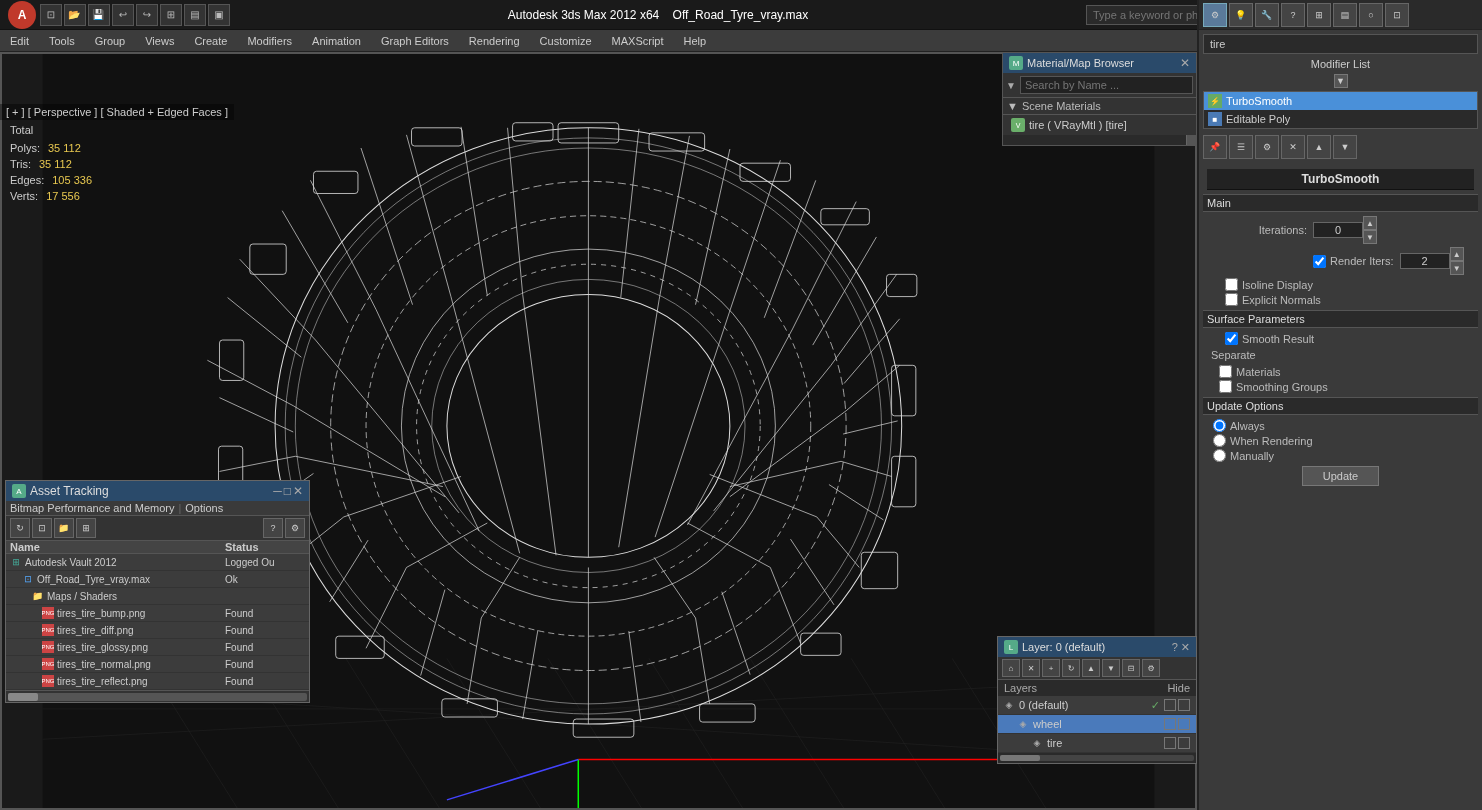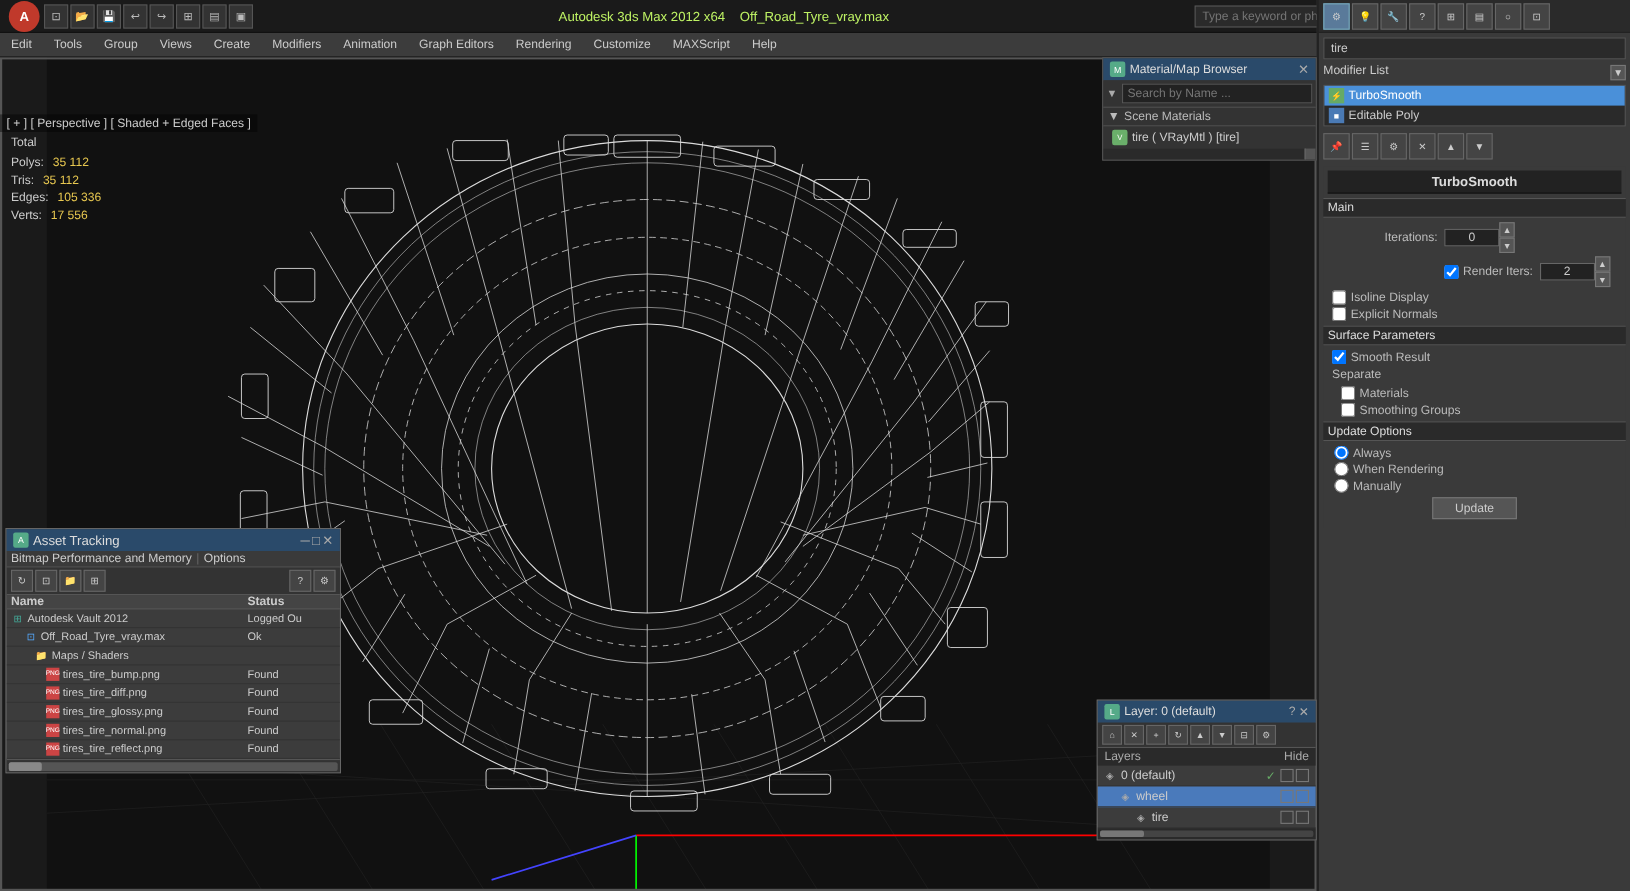--- a/index.html
+++ b/index.html
@@ -55,21 +55,21 @@
       color: #bbb;
       font-size: 10px;
       display: flex;
       align-items: center;
       justify-content: center;
       cursor: pointer;
     }
     #title-center {
       flex: 1;
       text-align: center;
-      color: #bef264;
+      color: #ffffff;
       font-size: 12px;
     }
     #title-right {
       display: flex;
       align-items: center;
       gap: 4px;
     }
     .search-box {
       background: #2a2a2a;
       border: 1px solid #555;
@@ -272,21 +272,21 @@
       align-items: center;
       justify-content: center;
       cursor: pointer;
     }
     .ts-checkbox {
       margin-right: 4px;
     }
     .checkbox-row {
       display: flex;
       align-items: flex-end;
-      margin: 2px 4px;
+      margin: 2px 18px;
     }
     .checkbox-row label {
       color: #bbb;
       font-size: 11px;
     }
     .section-header {
       background: #2a2a2a;
       padding: 2px 4px;
       margin: 4px -4px;
       color: #ddd;
@@ -817,21 +817,21 @@
     <div class="rp-tool-btn">▤</div>
     <div class="rp-tool-btn">○</div>
     <div class="rp-tool-btn">⊡</div>
   </div>
 
   <div id="modifier-area">
     
     <input class="search-input-rp" value="tire" style="">
 
     
-    <div style="display:flex; align-items:center; margin-bottom:3px;">
+    <div style="display:flex; align-items:center; margin-bottom:3px;flex-direction:column;">
       <span class="modifier-list-label">Modifier List</span>
       <div style="flex:1"></div>
       <div style="width:14px;height:14px;background:#555;border:1px solid #777;display:flex;align-items:center;justify-content:center;font-size:9px;cursor:pointer;">▼</div>
     </div>
 
     
     <div style="background:#2a2a2a; border:1px solid #555; margin-bottom:6px;">
       <div class="modifier-item active">
         <div class="icon-box">⚡</div>
         <span>TurboSmooth</span>

